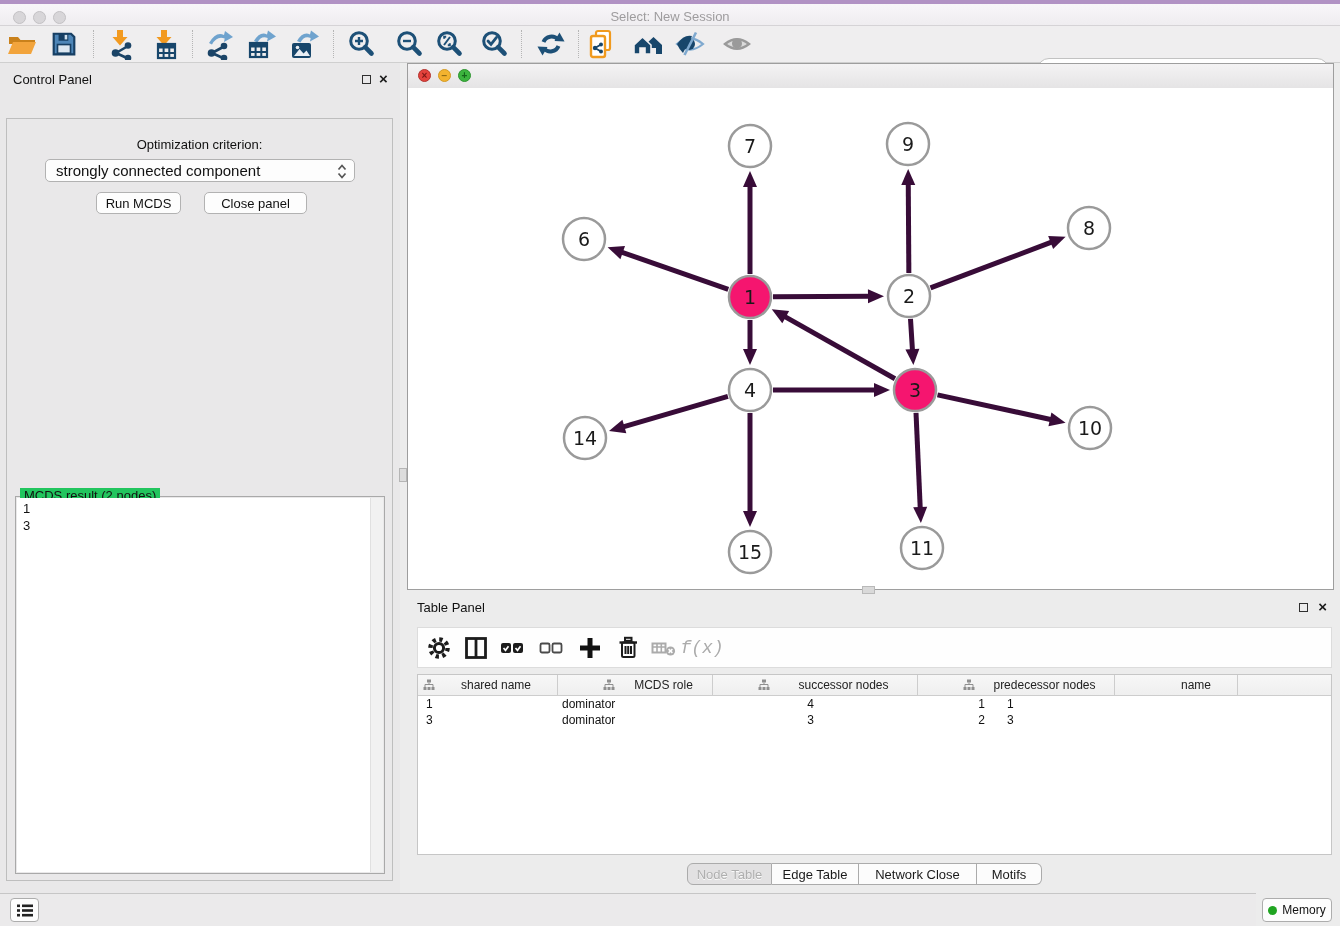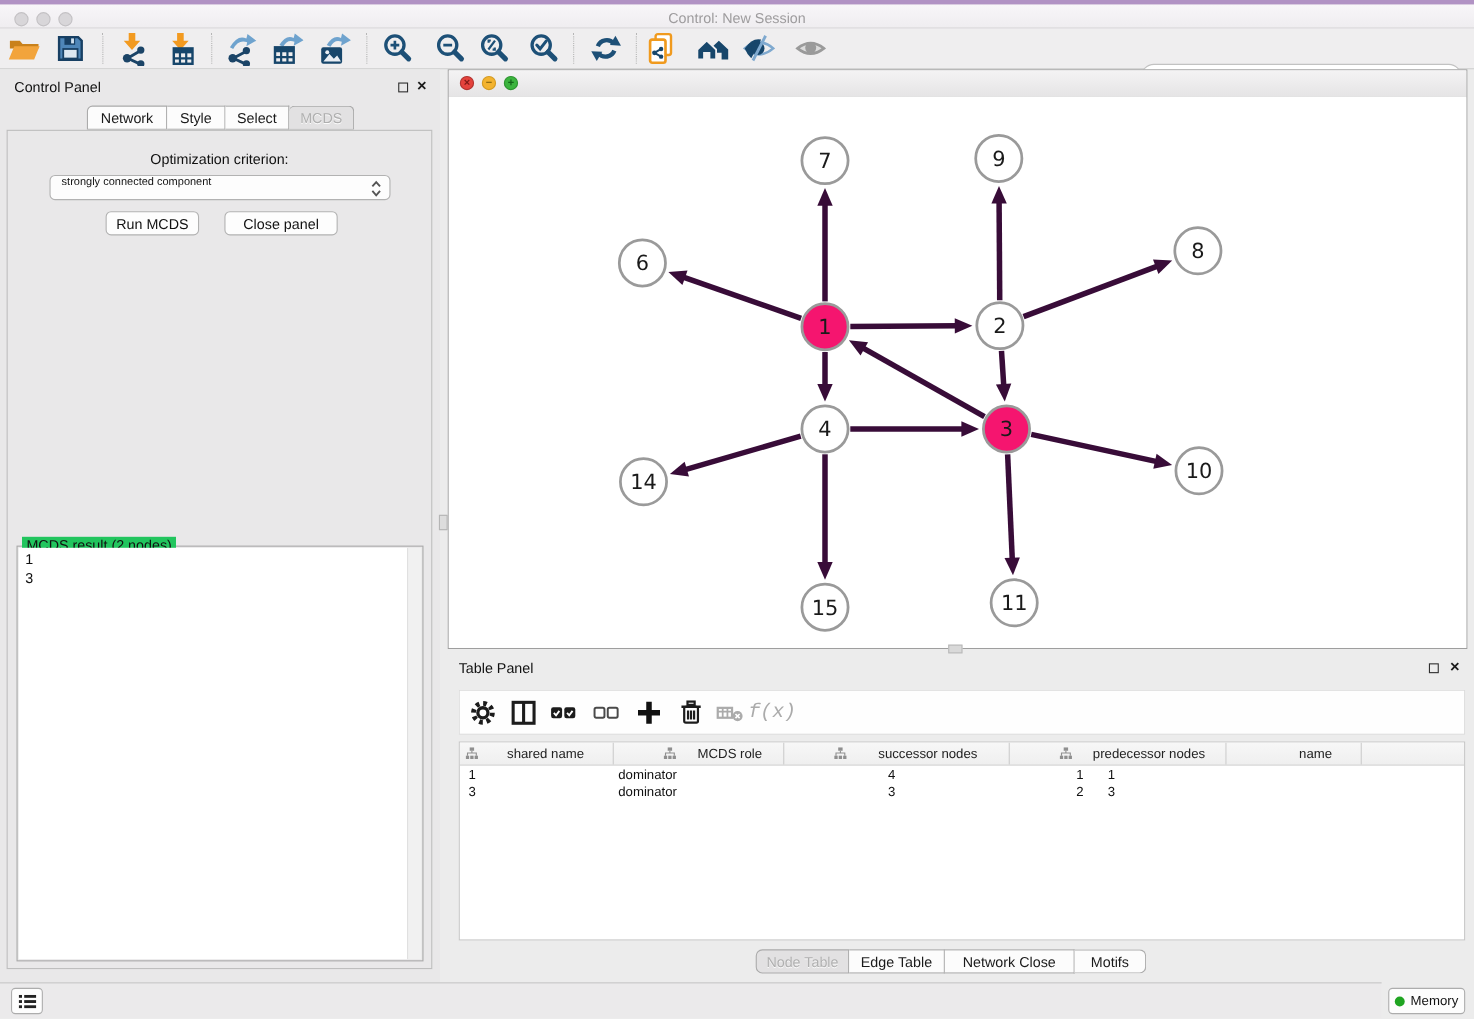--- a/index.html
+++ b/index.html
@@ -29,22 +29,22 @@
   .cp-tabs{position:absolute;left:79px;top:33px;display:flex;height:22px;}
   .tabseg{box-sizing:border-box;border:1px solid #ABABAB;border-left:none;background:#FCFCFC;
     font-size:13px;color:#1A1A1A;display:flex;align-items:center;justify-content:center;}
   .tabseg:first-child{border-left:1px solid #ABABAB;border-radius:5px 0 0 0;}
   .tabseg.last{border-radius:0 5px 0 0;}
   .tabseg.sel{background:#E2E1E2;color:#AFAFAF;text-shadow:0 1px 0 #FBFBFB;border-radius:5px 5px 0 0;}
   .cp-content{position:absolute;left:6px;top:55px;width:387px;height:763px;border:1px solid #BEBEBE;
     background:#E9E8E9;box-sizing:border-box;}
   .opt-label{position:absolute;left:0;right:0;top:18px;text-align:center;font-size:13px;color:#111;}
   .mac-select{position:absolute;left:38px;top:40px;width:310px;height:23px;background:#FDFDFD;
-    border:1px solid #B2B2B2;border-radius:5px;box-sizing:border-box;display:flex;
-    font-size:10px;color:#111;padding-left:10px;}
+    border:1px solid #B2B2B2;border-radius:5px;box-sizing:border-box;display:flex;align-items:center;
+    font-size:15px;color:#111;padding-left:10px;}
   .mac-select .chev{position:absolute;right:7px;top:3px;}
   .mac-btn{position:absolute;top:73px;height:22px;background:#FDFDFD;border:1px solid #B2B2B2;
     border-radius:5px;box-sizing:border-box;font-size:13px;color:#111;display:flex;align-items:center;justify-content:center;}
   .result-group{position:absolute;left:8px;top:377px;width:370px;height:378px;border:1px solid #A9A9A9;box-sizing:border-box;}
   .result-legend{position:absolute;left:4px;top:-9px;background:#22c55e;padding:0 4px;font-size:13px;color:#111;}
   .result-text{position:absolute;left:1px;top:1px;right:13px;bottom:1px;background:#fff;
     font-size:13px;color:#111;line-height:17px;padding:2px 0 0 6px;overflow:hidden;}
   .result-scroll{position:absolute;right:1px;top:1px;bottom:1px;width:12px;background:#F1F1F1;border-left:1px solid #E0E0E0;}
   
   .netwin{position:absolute;left:407px;top:63px;width:927px;height:527px;border:1px solid #9E9E9E;
@@ -77,21 +77,21 @@
 </style>
 </head>
 <body>
 
 <div id="app">
 
   <div class="titlebar">
     <span class="tl-dot" style="left:13px"></span>
     <span class="tl-dot" style="left:33px"></span>
     <span class="tl-dot" style="left:53px"></span>
-    <div class="title">Control: New Session</div>
+    <div class="title">Select: New Session</div>
   </div>
 
   <div class="toolbar">
     <div class="tbtn" style="left:3px">
       <svg width="30" height="26" viewBox="0 0 30 26">
         <path d="M2 6 h9 l2.5 3 H28 v4 H2 z" fill="#C9811B"></path>
         <path d="M1 23 L6 11 h23 l-5 12 z" fill="#F2A43C"></path>
       </svg>
     </div>
     <div class="tbtn" style="left:45px">
@@ -227,26 +227,20 @@
         <line x1="9.4" y1="9.4" x2="13" y2="13" stroke="#9A9A9A" stroke-width="1.8"></line>
       </svg>
       <input placeholder="" style="">
     </div>
   </div>
 
   <div class="cpanel">
     <div class="panel-title">Control Panel</div>
     <span class="float-ic" style="left:362px;top:12px"></span>
     <span class="close-ic" style="left:379px;top:9px">×</span>
-    <div class="cp-tabs">
-        <div class="tabseg" style="width: 73px;">Network</div>
-        <div class="tabseg" style="width: 53px;">Style</div>
-        <div class="tabseg" style="width: 58px;">Select</div>
-        <div class="tabseg last sel" style="width: 59px;">MCDS</div>
-      </div>
     <div class="cp-content">
       <div class="opt-label">Optimization criterion:</div>
       <div class="mac-select">
         <span>strongly connected component</span>
         <span class="chev">
           <svg width="10" height="17" viewBox="0 0 10 17">
             <path d="M1.5 6.5 L5 2.5 L8.5 6.5" stroke="#555" stroke-width="1.7" fill="none"></path>
             <path d="M1.5 10.5 L5 14.5 L8.5 10.5" stroke="#555" stroke-width="1.7" fill="none"></path>
           </svg>
         </span>

